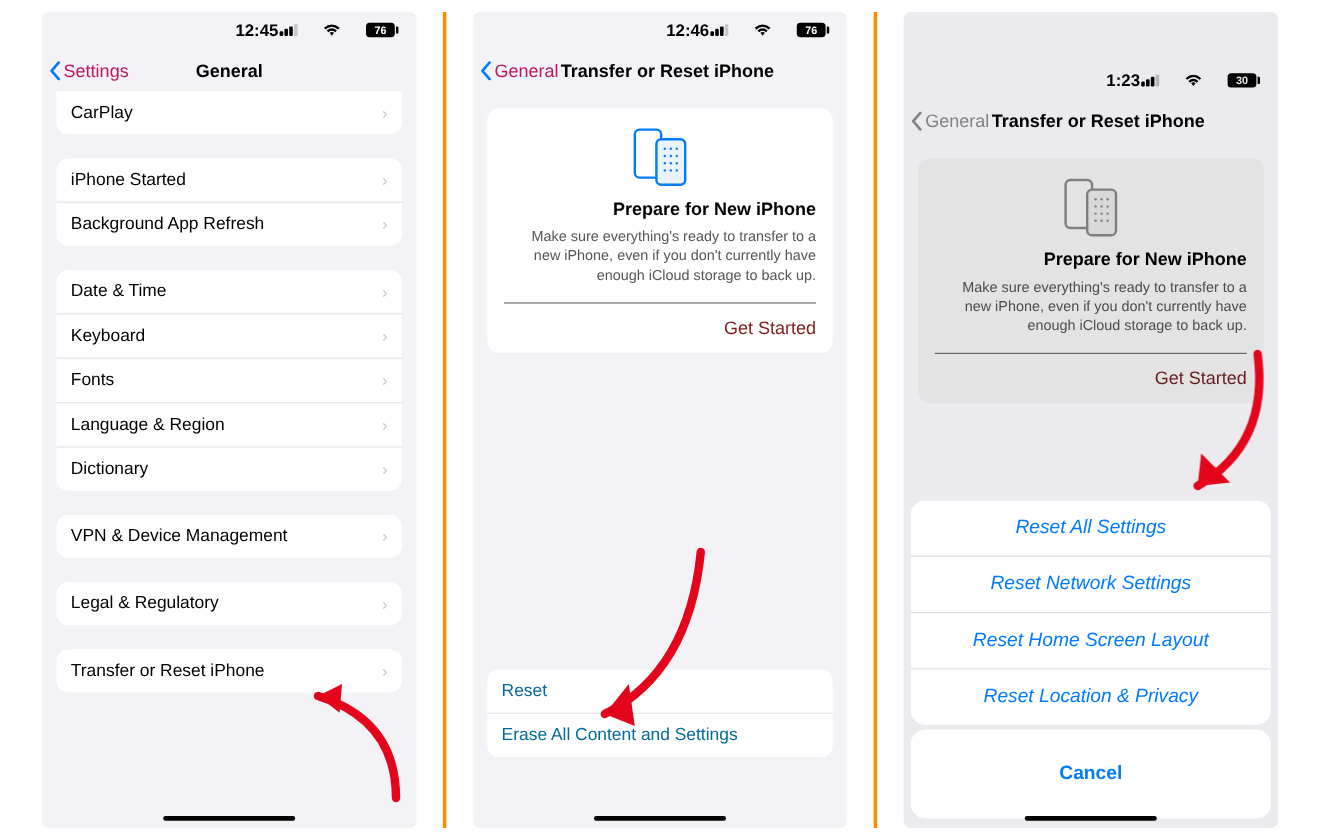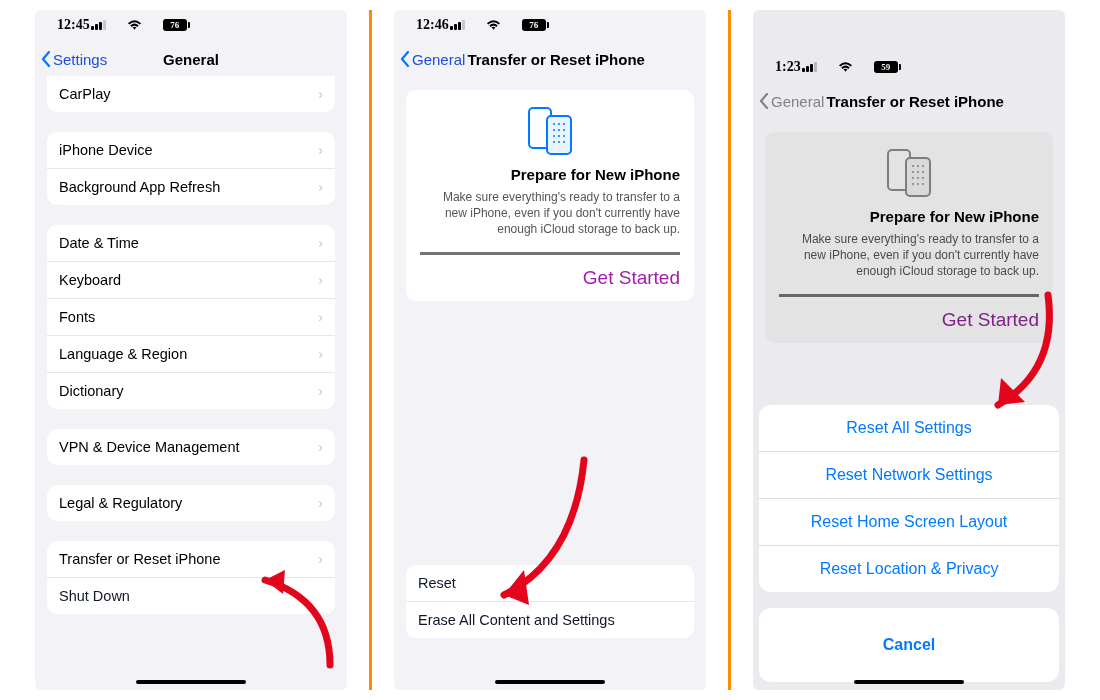--- a/index.html
+++ b/index.html
@@ -25,26 +25,25 @@
   }
   .divider {
     width: 3px;
     height: 680px;
     background: #ff8c00;
     flex-shrink: 0;
   }
   .status-bar {
     height: 28px;
     display: flex;
-    justify-content: flex-start;
+    justify-content: flex-end;
     align-items: center;
     padding: 2px 18px 0 22px;
     font-size: 14px;
     font-weight: 600;
-    font-family: Liberation Serif, serif;
   }
   .status-right { display: flex; align-items: center; gap: 21px; }
   .signal, .wifi { display: inline-flex; align-items: flex-end; }
   .bar { width: 3px; background: #000; margin-left: 1px; border-radius: 1px; }
   .bar.empty { background: #c7c7cc; }
   .battery-box {
     width: 24px; height: 12px; border-radius: 3px;
     background: #000; color: #fff; font-size: 9px; font-weight: 700;
     display: inline-flex; align-items: center; justify-content: center;
     position: relative;
@@ -55,21 +54,21 @@
   }
   .nav-bar {
     height: 42px;
     display: flex;
     align-items: center;
     padding: 0 6px;
     position: relative;
   }
   .back-btn {
     display: flex; align-items: center; gap: 2px;
-    color: #1d4ed8; font-size: 15px; cursor: pointer;
+    color: #be185d; font-size: 15px; cursor: pointer;
   }
   .nav-title {
     position: absolute; left: 0; right: 0; text-align: center;
     font-size: 15px; font-weight: 600; pointer-events: none;
   }
   .nav-title.left { position: static; text-align: left; padding-left: 2px; pointer-events: auto;}
   .group {
     margin: 0 12px 20px 12px;
     background: #fff;
     border-radius: 10px;
@@ -77,52 +76,52 @@
   }
   .group.partial-top { margin-top: -4px; border-top-left-radius: 0; border-top-right-radius: 0; }
   .row {
     display: flex; align-items: center; justify-content: space-between;
     padding: 10px 12px;
     font-size: 14.5px;
     border-bottom: 1px solid #e5e5ea;
     cursor: pointer;
   }
   .row:last-child { border-bottom: none; }
-  .row.blue { color: #0f172a; }
+  .row.blue { color: #0369a1; }
   .chev { color: #c7c7cc; font-size: 14px; }
   .home-ind {
     position: absolute; bottom: 6px; left: 50%; transform: translateX(-50%);
     width: 110px; height: 4px; background: #000; border-radius: 3px;
   }
   
   .card {
     margin: 10px 12px 14px 12px;
     background: #fff; border-radius: 10px; text-align: right;
     padding: 16px 14px 0 14px;
   }
   .card.disabled { filter: grayscale(0.1) brightness(0.97); }
   .phone-illus { display:flex; justify-content:center; margin-bottom:10px; }
   .card h3 { font-size: 15px; font-weight: 600; margin-bottom: 6px; }
   .card p { font-size: 12px; color: #555; line-height: 1.35; margin-bottom: 14px; }
   .get-started {
-    border-top: 3px solid #737373; padding: 12px 0; color: #a21caf;
-    font-size: 19px; cursor: pointer;
+    border-top: 1px solid #737373; padding: 12px 0; color: #7f1d1d;
+    font-size: 15px; cursor: pointer;
   }
   
   .overlay {
     position: absolute; inset: 0; background: rgba(0,0,0,0.03);
     pointer-events: none;
   }
   .dim-top { filter: brightness(0.95) saturate(0.9); margin-top: 42px; }
   .sheet-wrap {
     position: absolute; left: 6px; right: 6px; bottom: 8px;
   }
   .sheet {
     background: #f2f2f7cc; backdrop-filter: blur(6px);
-    border-radius: 12px; overflow: hidden; margin-bottom: 16px;
+    border-radius: 12px; overflow: hidden; margin-bottom: 4px; font-style: italic;
   }
   .sheet .opt {
     padding: 14px 0; text-align: center; color: #007aff; font-size: 16px;
     border-bottom: 1px solid #d9d9de; background:#fff; cursor:pointer;
   }
   .sheet .opt:last-child { border-bottom: none; }
   .cancel {
     background: #fff; border-radius: 12px; text-align: center;
     padding: 28px 0; color: #007aff; font-size: 16px; font-weight: 600; cursor:pointer;
   }
@@ -162,21 +161,21 @@
   </div>
 
   <div class="group partial-top">
     <div class="row">
         <span>CarPlay</span>
         <span class="chev">›</span>
       </div>
   </div>
   <div class="group">
     <div class="row">
-        <span>iPhone Device</span>
+        <span>iPhone Started</span>
         <span class="chev">›</span>
       </div>
     <div class="row">
         <span>Background App Refresh</span>
         <span class="chev">›</span>
       </div>
   </div>
   <div class="group">
     <div class="row">
         <span>Date &amp; Time</span>
@@ -208,23 +207,20 @@
   <div class="group">
     <div class="row">
         <span>Legal &amp; Regulatory</span>
         <span class="chev">›</span>
       </div>
   </div>
   <div class="group">
     <div class="row">
         <span>Transfer or Reset iPhone</span>
         <span class="chev">›</span>
-      </div>
-    <div class="row blue">
-        <span>Shut Down</span>
       </div>
   </div>
   <svg class="arrow-svg" style="left:200px; top:540px" width="110" height="120" viewBox="0 0 110 120">
     <path d="M95 115 Q95 50 30 30" stroke="#e3051b" stroke-width="7" fill="none" stroke-linecap="round"></path>
     <path d="M30 30 L50 20 L48 44 Z" fill="#e3051b"></path>
   </svg>
   <div class="home-ind"></div>
 </div>
 
 <div class="divider"></div>
@@ -307,21 +303,21 @@
         <span class="signal">
           <span class="bar" style="height:4px"></span>
             <span class="bar" style="height:6px"></span>
             <span class="bar" style="height:8px"></span>
             <span class="bar empty" style="height:10px"></span>
         </span>
         <svg class="wifi-svg" viewBox="0 0 16 12">
             <path d="M8 11 L6 8.5 Q8 7 10 8.5 Z M3.5 6.5 Q8 2.5 12.5 6.5 L11 8 Q8 5.5 5 8 Z M1 4 Q8 -2 15 4 L13.5 5.5 Q8 0.5 2.5 5.5 Z" fill="#000"></path>
           </svg>
         <span class="battery-box">
-            <span>59</span>
+            <span>30</span>
           </span>
       </span>
     </div>
     <div class="nav-bar">
       <div class="back-btn" style="color:#8e8e93">
         <svg width="10" height="16" viewBox="0 0 10 16">
             <path d="M8 1 L2 8 L8 15" stroke="#8e8e93" stroke-width="2.2" fill="none" stroke-linecap="round" stroke-linejoin="round"></path>
           </svg>
         <span>General</span>
       </div>

